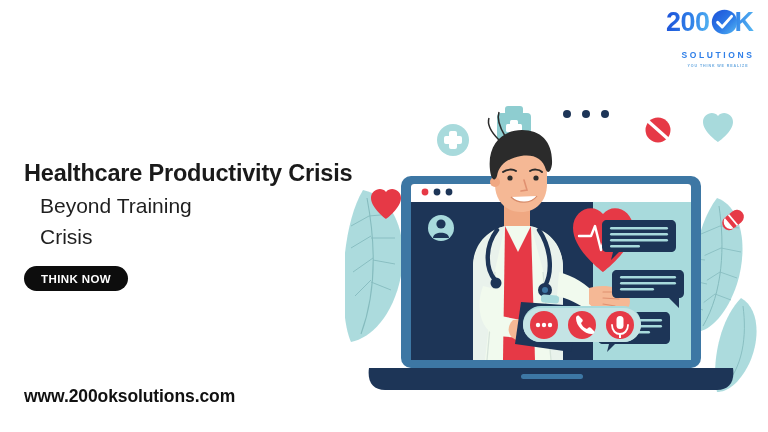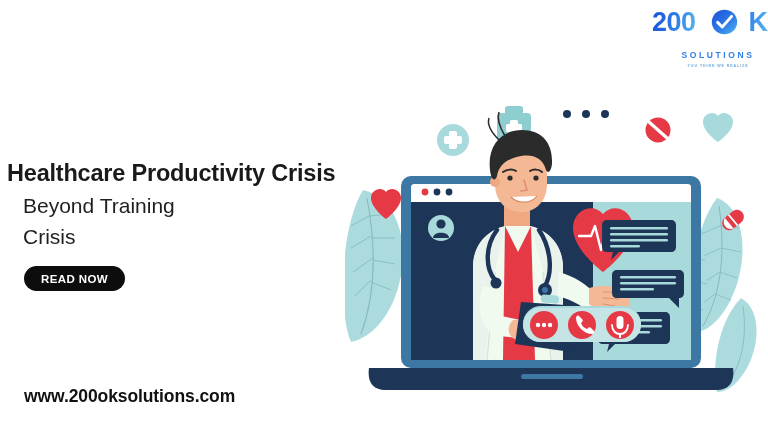--- a/index.html
+++ b/index.html
@@ -21,21 +21,21 @@
     position: absolute;
     top: 8px; left: 655px;
     width: 110px; height: 48px;
     text-align: center;
   }
   #logo-row {
     display: flex;
     align-items: center;
     justify-content: center;
     height: 28px;
-    gap: 16px;
+    gap: 2px;
   }
   #logo-200 {
     font-size: 27px;
     font-weight: bold;
     letter-spacing: -0.5px;
     line-height: 28px;
     background: linear-gradient(100deg, #1b4fd8 0%, #2f7fe8 55%, #57b9f2 100%);
     -webkit-background-clip: text;
     background-clip: text;
     color: transparent;
@@ -69,21 +69,21 @@
     letter-spacing: 0.9px;
     color: #6aa9e0;
     margin-top: 4px;
     margin-left: 16px;
     font-weight: bold;
   }
 
   
   #headline {
     position: absolute;
-    left: 7px; top: 160px;
+    left: 24px; top: 160px;
     width: 400px;
   }
   #headline-main {
     font-size: 23.5px;
     font-weight: bold;
     color: #1a1a1a;
     line-height: 1.18;
     letter-spacing: -0.2px;
   }
   #headline-sub {
@@ -154,21 +154,21 @@
     <div id="logo-solutions">SOLUTIONS</div>
     <div id="logo-tagline">YOU THINK WE REALIZE</div>
   </div>
 
   <div id="headline">
     <div id="headline-main">Healthcare Productivity Crisis</div>
     <div id="headline-sub">Beyond Training</div>
     <div id="headline-sub">Crisis</div>
   </div>
 
-  <button id="cta">READ NOW</button>
+  <button id="cta">THINK NOW</button>
 
   <div id="site-url">www.200oksolutions.com</div>
 
   <div id="illustration">
     <svg width="423" height="330" viewBox="0 0 423 330">
 
       <g opacity="0.95">
         <path d="M18 110 C46 116 64 150 56 196 C48 236 26 258 6 262 C-6 236 -6 150 18 110 Z" fill="#a8dadc"></path>
         <path d="M22 118 C30 160 32 210 16 254" stroke="#7fb8bb" stroke-width="1.1" fill="none"></path>
         <path d="M24 136 L6 146 M26 156 L6 168 M28 178 L8 192 M26 200 L10 216" stroke="#7fb8bb" stroke-width="0.9" fill="none"></path>

